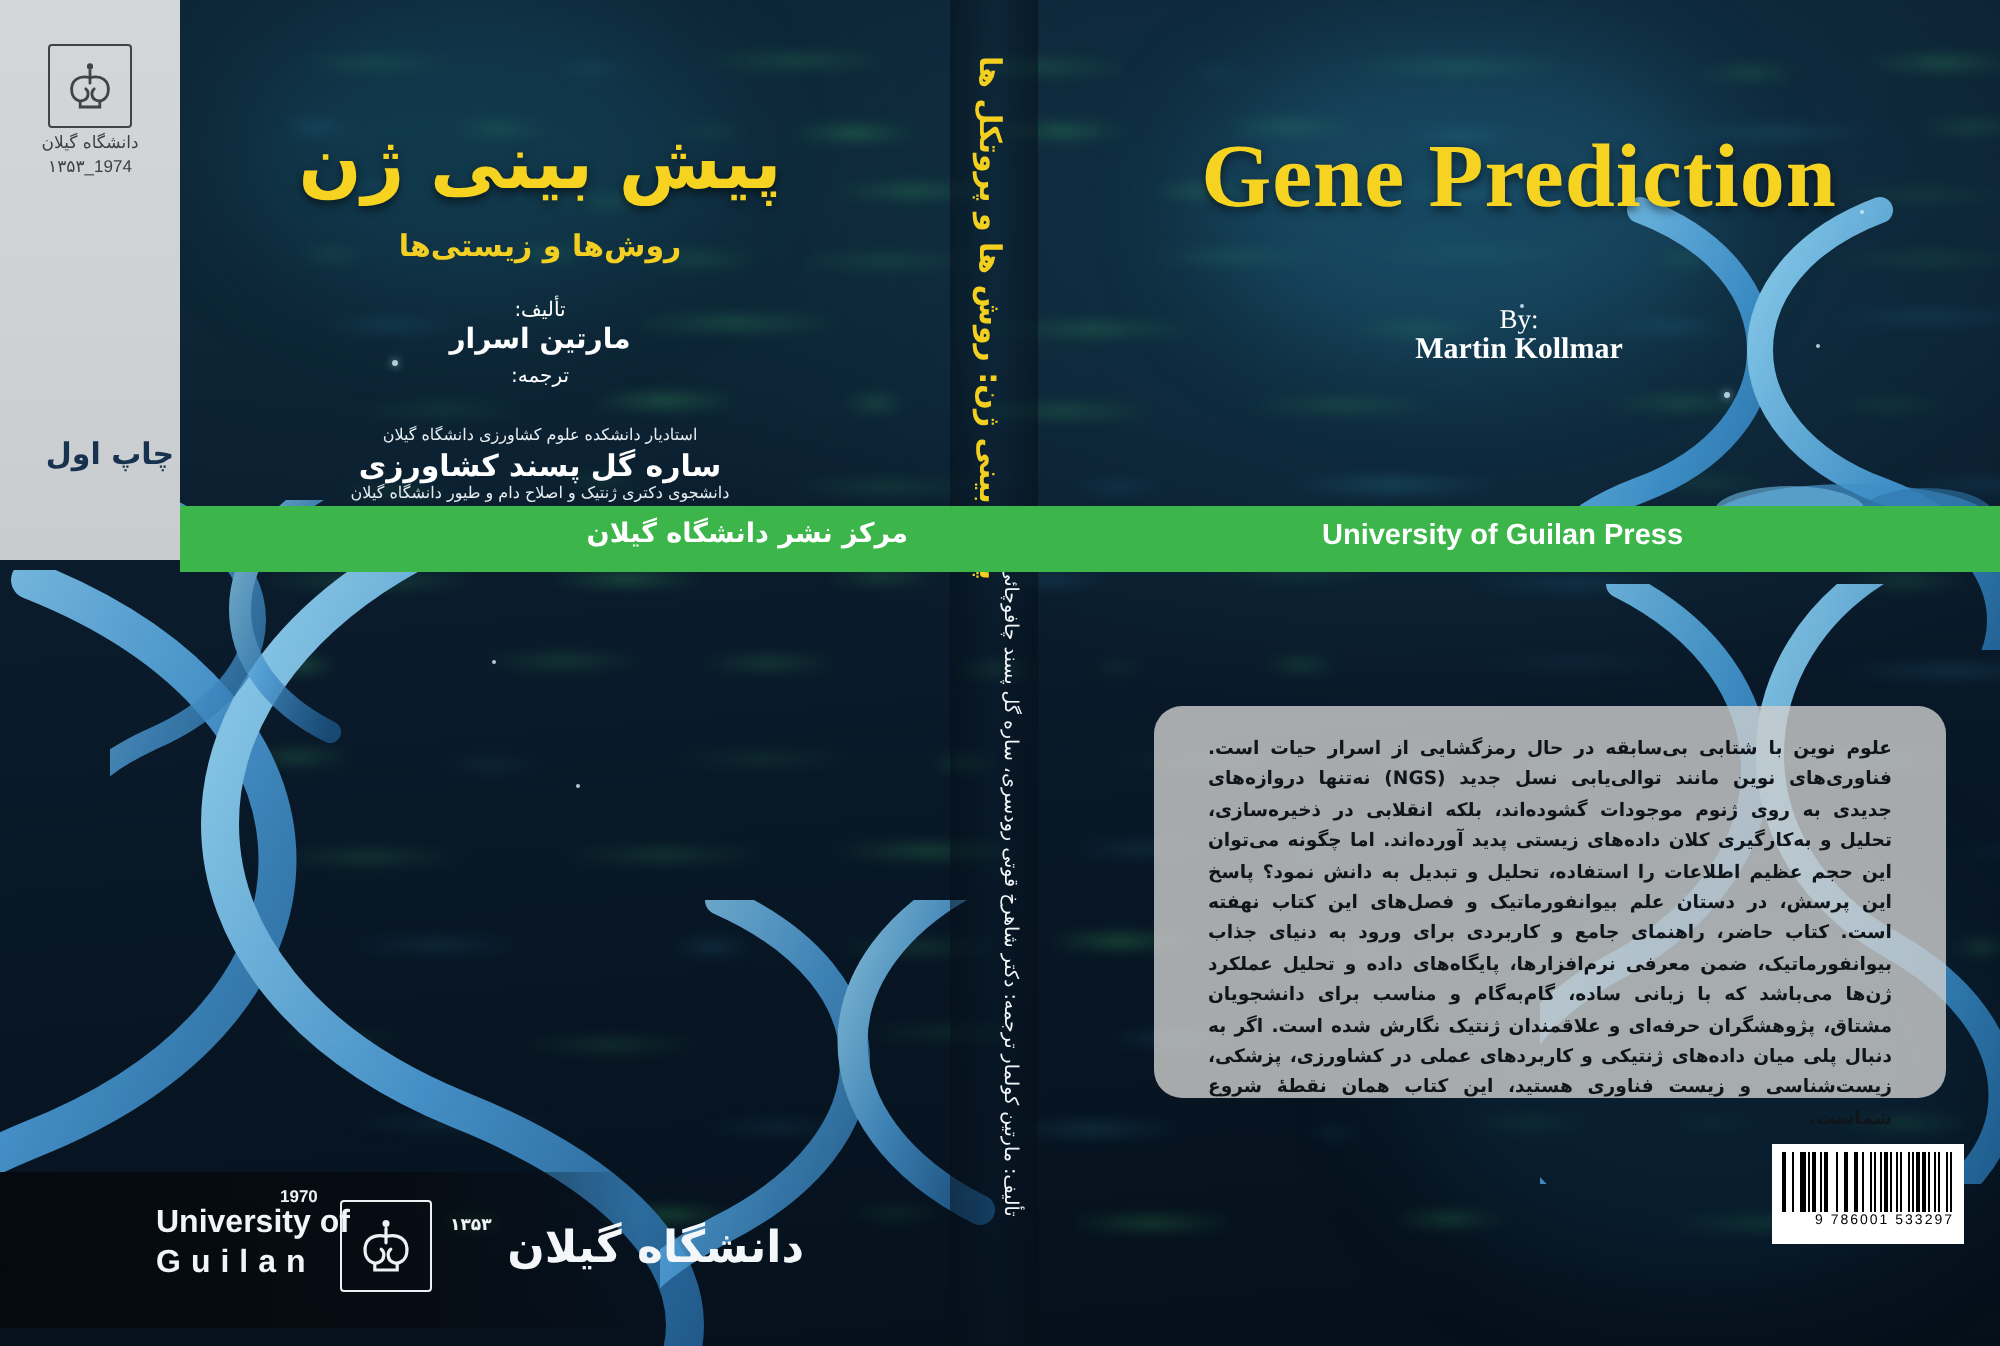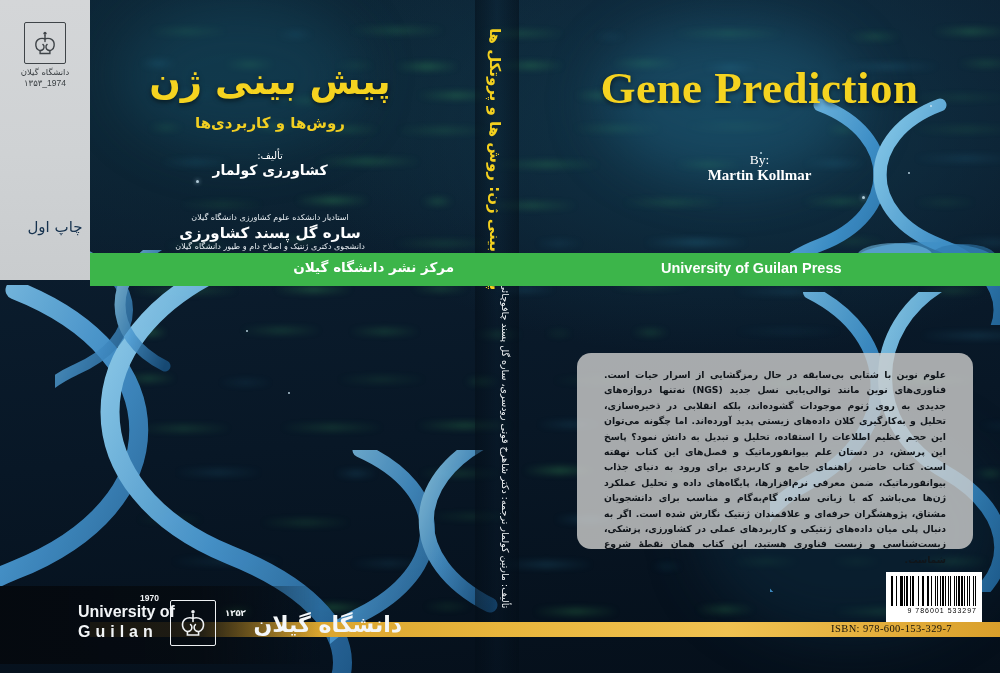--- a/index.html
+++ b/index.html
@@ -29,21 +29,21 @@
   
   .flap{position:absolute;left:0;top:0;width:90px;height:280px;
     background:linear-gradient(180deg,#d4d6d8 0%,#cfd2d4 55%,#c9ccce 100%);}
   .flap-logo{position:absolute;left:17px;top:22px;width:56px;text-align:center;}
   .emblem{width:40px;height:40px;margin:0 auto;border:1.6px solid #3f4448;border-radius:2px;
     display:flex;align-items:center;justify-content:center;}
   .emblem svg{display:block;}
   .flap-logo .fa{font-family:"DejaVu Sans",sans-serif;font-size:8.5px;color:#3b4044;margin-top:3px;direction:rtl;}
   .flap-logo .yr{font-size:8.5px;color:#3b4044;letter-spacing:.3px;margin-top:1px;}
   .flap-edition{position:absolute;left:0;top:218px;width:110px;text-align:center;
-    font-family:"DejaVu Sans",sans-serif;font-size:15px;color:#16324e;direction:rtl;font-weight:normal;}
+    font-family:"DejaVu Sans",sans-serif;font-size:15px;color:#16324e;direction:rtl;font-weight:bold;}
 
   
   .green-band{position:absolute;left:90px;top:253px;width:910px;height:33px;background:#3cb54a;}
   .gb-fa{position:absolute;right:546px;top:6px;direction:rtl;color:#ffffff;
     font-family:"DejaVu Sans",sans-serif;font-size:13.5px;font-weight:bold;margin-left:28px;}
   .gb-en{position:absolute;left:571px;top:7px;color:#ffffff;font-size:14.5px;font-weight:bold;
     font-family:"Liberation Sans",sans-serif;}
 
   
   .spine{position:absolute;left:475px;top:0;width:44px;height:673px;}
@@ -368,23 +368,24 @@
         </svg>
       </div>
       <div class="fa">دانشگاه گیلان</div>
       <div class="yr">۱۳۵۳_1974</div>
     </div>
     <div class="flap-edition">چاپ اول</div>
   </div>
 
   <div class="back">
     <div class="title-fa">پیش بینی ژن</div>
-    <div class="sub-fa">روش‌ها و کاربردی‌ها</div>
+    <div class="sub-fa">روش‌ها و زیستی‌ها</div>
     <div class="fa-lbl" style="top:150px;">تألیف:</div>
-    <div class="fa-name" style="top:162px;">کشاورزی کولمار</div>
+    <div class="fa-name" style="top:162px;">مارتین اسرار</div>
+    <div class="fa-lbl" style="top:183px;">ترجمه:</div>
     <div class="fa-aff" style="top:213px;">استادیار دانشکده علوم کشاورزی دانشگاه گیلان</div>
     <div class="fa-name" style="top:224px;font-size:15px;">ساره گل پسند کشاورزی</div>
     <div class="fa-aff" style="top:242px;">دانشجوی دکتری ژنتیک و اصلاح دام و طیور دانشگاه گیلان</div>
   </div>
 
   <div class="spine">
     <div class="spine-inner"></div>
     <div class="spine-title">پیش بینی ژن: روش ها و پروتکل ها</div>
     <div class="spine-credit">تألیف: مارتین کولمار    ترجمه: دکتر شاهرخ قوتی رودسری، ساره گل پسند چافوچائی</div>
   </div>
@@ -465,23 +466,20 @@
         <i style="width: 2px; background: rgb(0, 0, 0);"></i>
         <i style="width: 3px; background: rgb(255, 255, 255);"></i>
         <i style="width: 1px; background: rgb(0, 0, 0);"></i>
         <i style="width: 1px; background: rgb(255, 255, 255);"></i>
         <i style="width: 2px; background: rgb(0, 0, 0);"></i>
         <i style="width: 1px; background: rgb(255, 255, 255);"></i>
       </div>
     <div class="bc-digits">9 786001 533297</div>
   </div>
 
-  <div class="isbn-strip">
-    <span>ISBN: 978-600-153-329-7</span>
-  </div>
 
   <div class="logo-band">
     <div class="ug-1974">1970</div>
     <div class="ug-en">
       <div>University of</div>
       <div class="g">Guilan</div>
     </div>
     <div class="ug-emblem">
       <svg width="32" height="32" viewBox="0 0 40 40">
         <g fill="none" stroke="#eef1f3" stroke-width="2" stroke-linecap="round">

